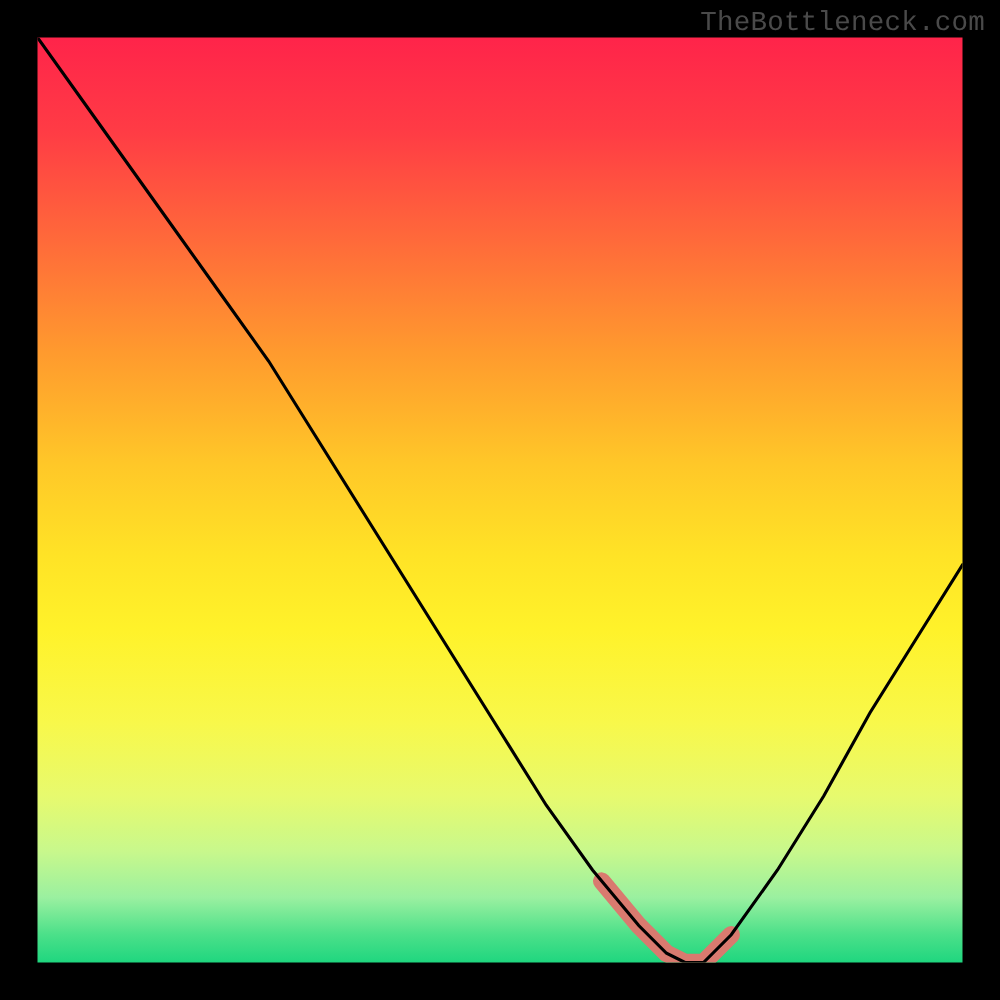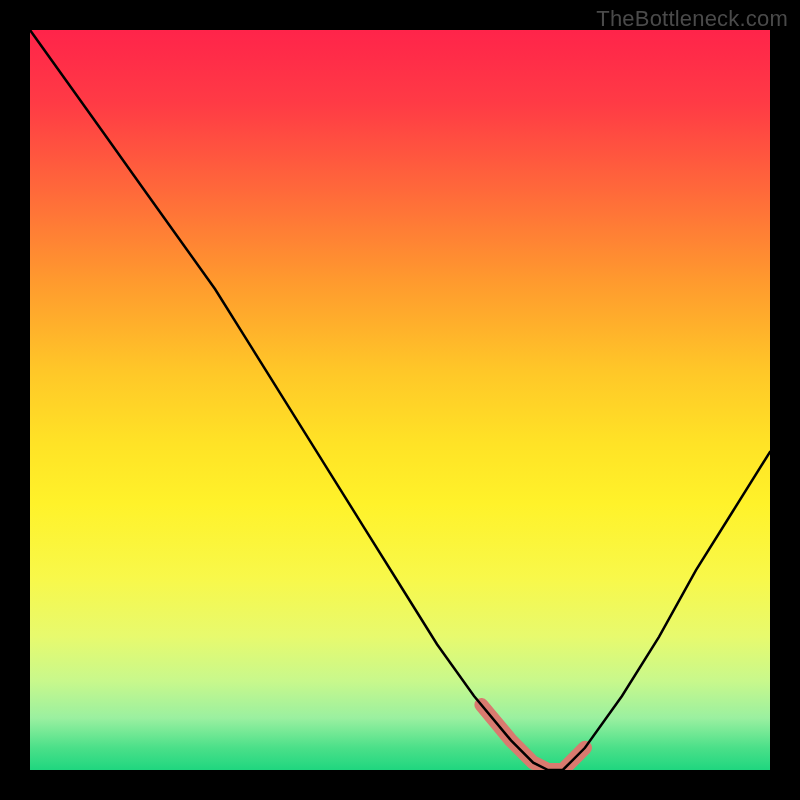--- a/index.html
+++ b/index.html
@@ -41,20 +41,21 @@
   }
   .watermark {
     position: absolute;
     top: 6px;
     right: 12px;
     color: #4a4a4a;
     font-size: 22px;
     font-weight: 500;
     letter-spacing: 0.2px;
     user-select: none;
+    font-family: Liberation Mono, monospace;
   }
   svg.curve {
     position: absolute;
     left: 0;
     top: 0;
     width: 740px;
     height: 740px;
   }
   .peach-band {
     fill: none;

